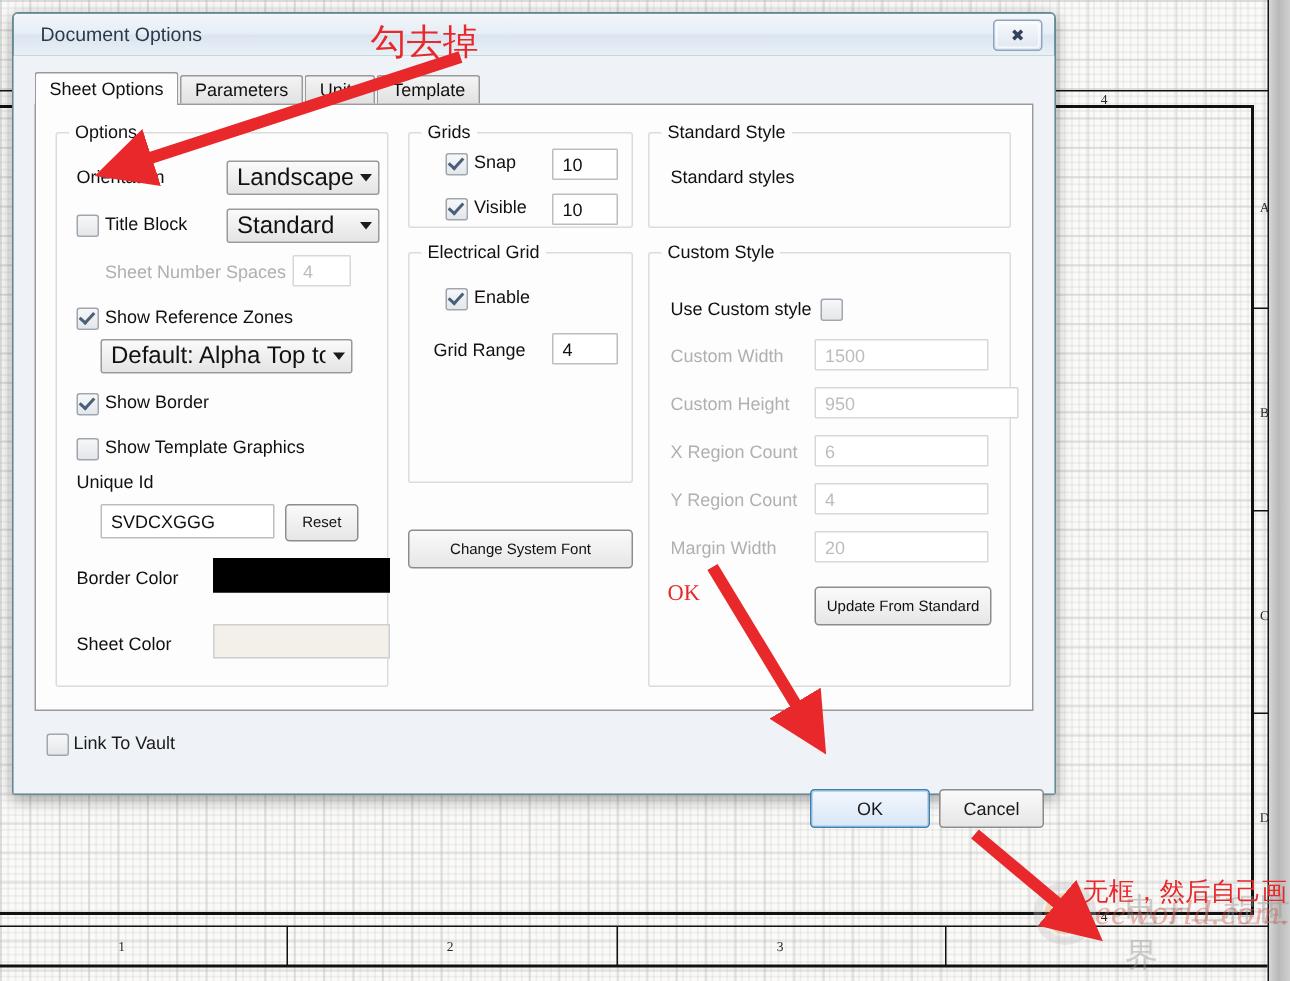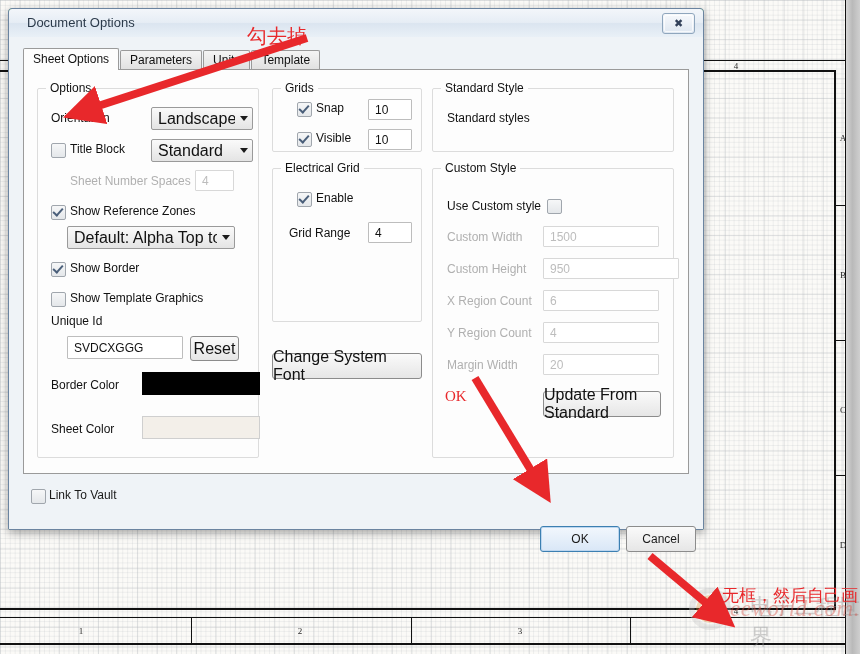--- a/index.html
+++ b/index.html
@@ -87,42 +87,42 @@
     border-radius:1px;font-size:12px;color:#111;padding-left:6px;line-height:21px;
     box-sizing:border-box;overflow:hidden;white-space:nowrap;}
   .tbox.dim{color:#bdbdbd;background:#fff;border-color:#d8d8d8;}
 
   .cbx{position:absolute;width:13px;height:13px;border:1px solid #a0a6ad;
     background:linear-gradient(to bottom,#f6f7f8,#e4e7ea);border-radius:2px;cursor:pointer;}
   .cbx.checked::after{content:"";position:absolute;left:3px;top:0px;width:4px;height:8px;
     border:solid #4a5f7a;border-width:0 2px 2px 0;transform:rotate(42deg);}
 
   .btn{position:absolute;height:23px;background:linear-gradient(to bottom,#fafafa,#e6e6e6);
-    border:1px solid #8c8c8c;border-radius:3px;font-size:16px;color:#111;
+    border:1px solid #8c8c8c;border-radius:3px;font-size:10px;color:#111;
     display:flex;align-items:center;justify-content:center;cursor:pointer;}
 
   .swatch{position:absolute;height:21px;border:1px solid #cfcfcf;}
 
   
   #link-vault-cb{position:absolute;left:22px;top:452px;}
   #link-vault-lb{position:absolute;left:40px;top:451px;font-size:12px;}
 
   #ok-btn{position:absolute;left:531px;top:489px;width:78px;height:24px;
     background:linear-gradient(to bottom,#f2f7fd,#d9e7f7);
     border:1px solid #3c7fb1;border-radius:3px;box-shadow:0 0 0 1px #bcd6ef inset;
     display:flex;align-items:center;justify-content:center;font-size:12px;cursor:pointer;}
   #cancel-btn{left:617px;top:489px;width:68px;height:24px;position:absolute;
     background:linear-gradient(to bottom,#fafafa,#e6e6e6);border:1px solid #8c8c8c;
     border-radius:3px;display:flex;align-items:center;justify-content:center;
     font-size:12px;cursor:pointer;}
 
   
   #anno-layer{position:absolute;inset:0;pointer-events:none;}
   .anno-text{position:absolute;color:#e8282b;font-family:"DejaVu Sans",sans-serif;}
-  #anno-1{left:247px;top:23px;font-size:20px;}
+  #anno-1{left:247px;top:12px;font-size:24px;}
   #anno-2{left:445px;top:388px;font-size:15px;font-family:"Liberation Serif",serif;}
   #anno-3{left:722px;top:585px;font-size:17px;width:140px;line-height:21px;}
 
   
   #wm{position:absolute;left:690px;top:596px;font-size:23px;color:rgba(214,78,70,.42);
     font-family:"Liberation Serif",serif;font-style:italic;letter-spacing:.5px;margin-left:40px;}
   #wm-cn{position:absolute;left:737px;top:592px;font-size:22px;
     color:rgba(150,150,150,.45);margin-left:13px;}
   #wm-logo{position:absolute;left:689px;top:588px;width:42px;height:42px;
     border-radius:50%;background:radial-gradient(circle at 50% 50%,

